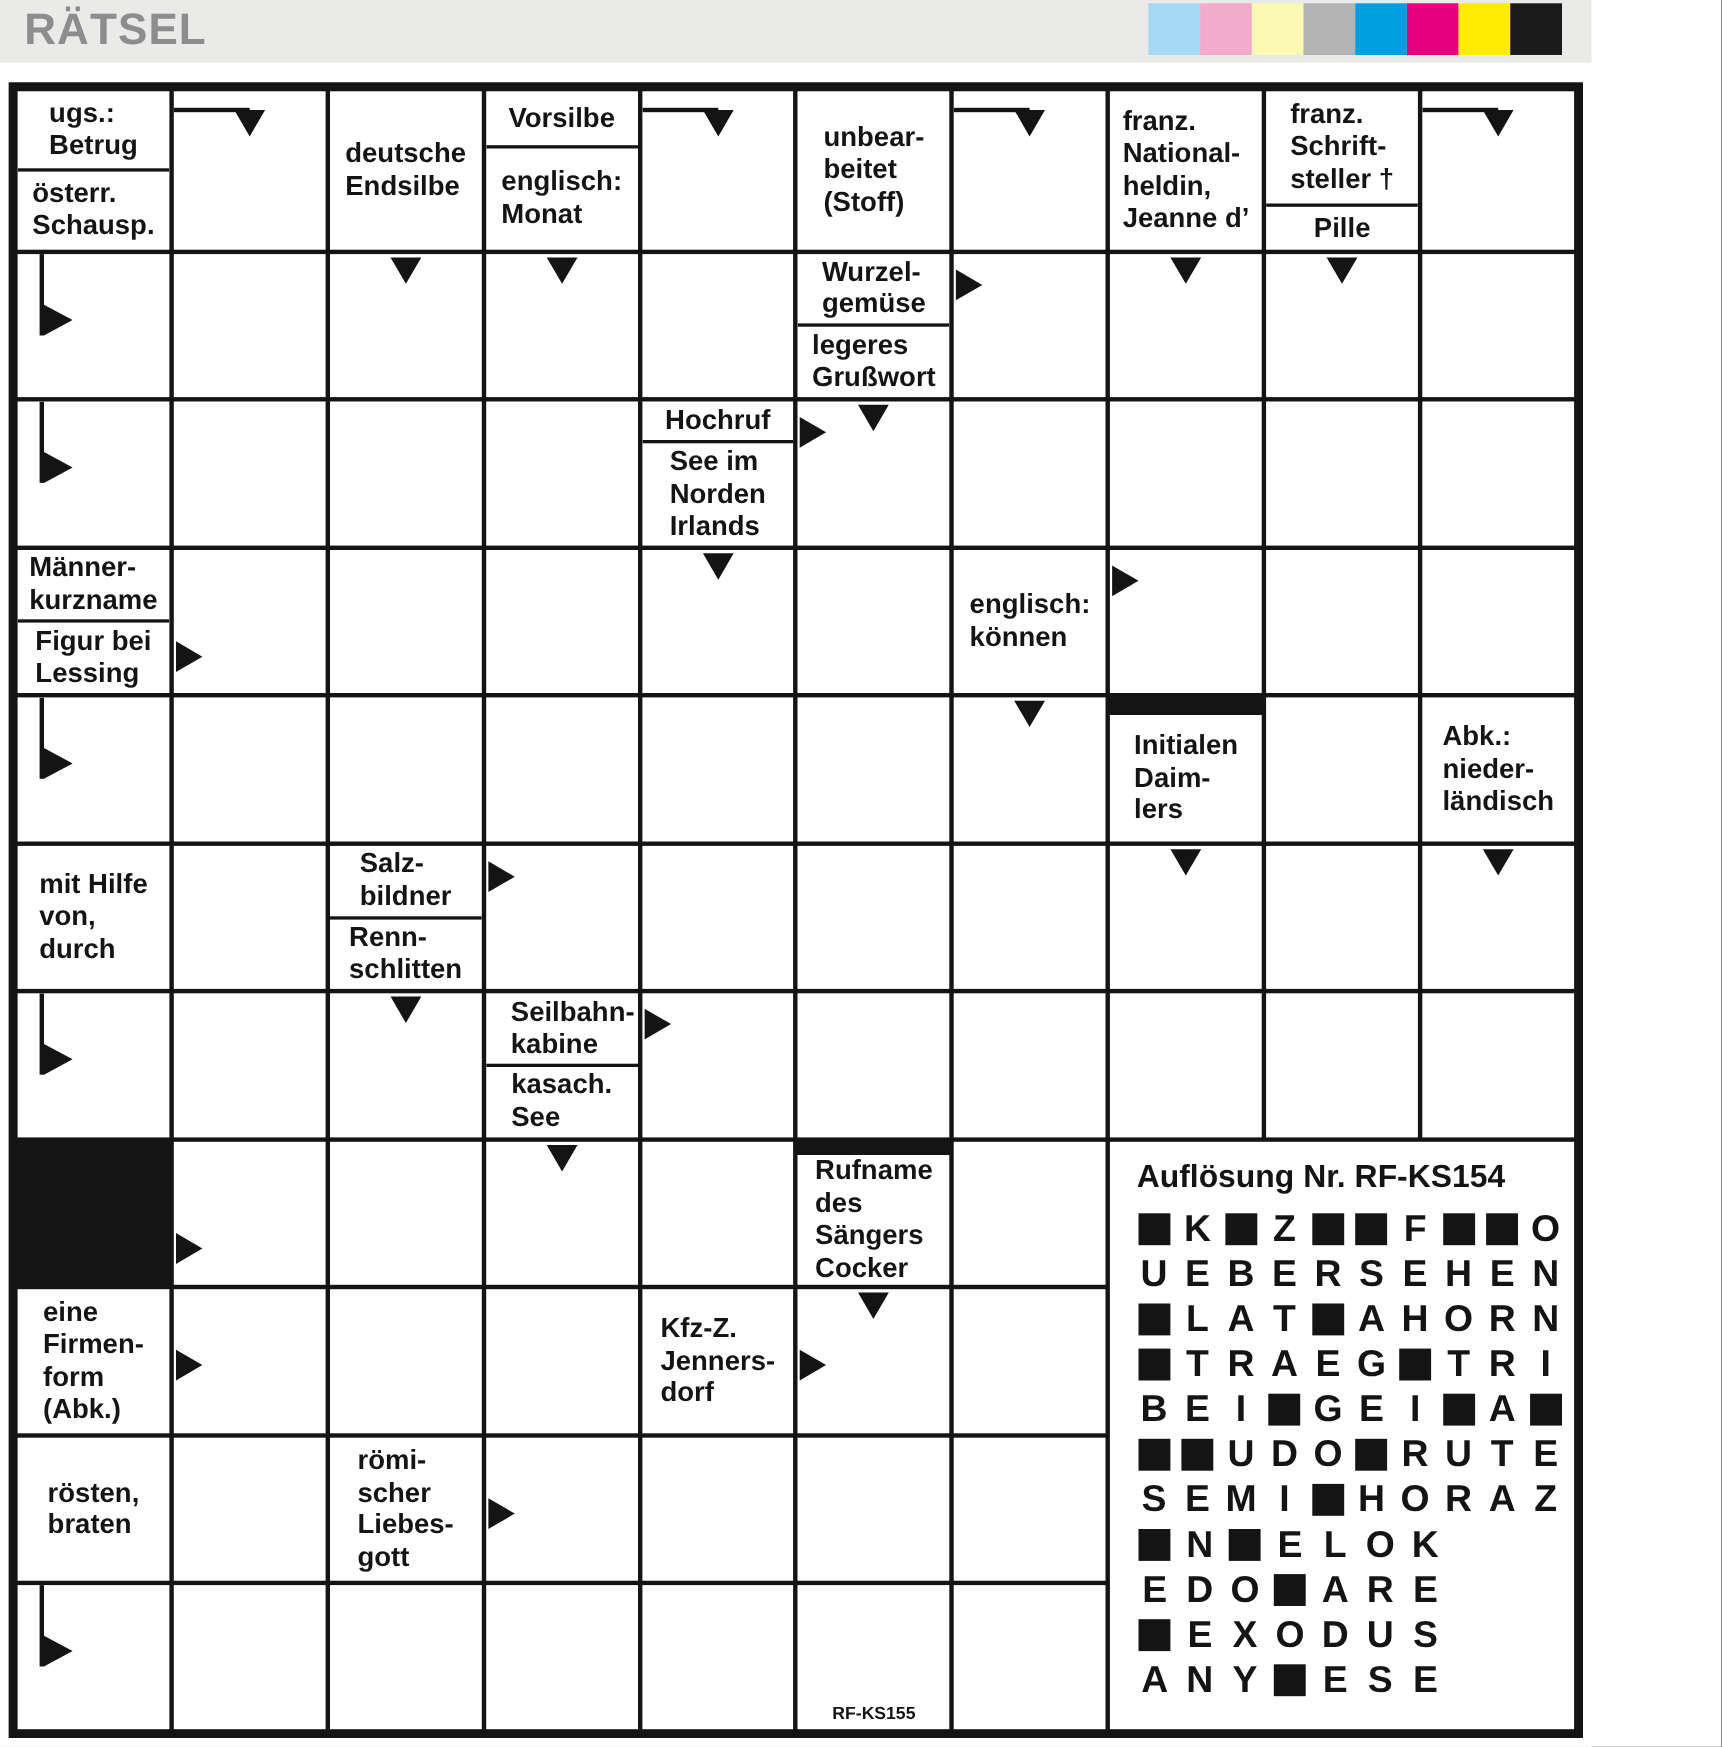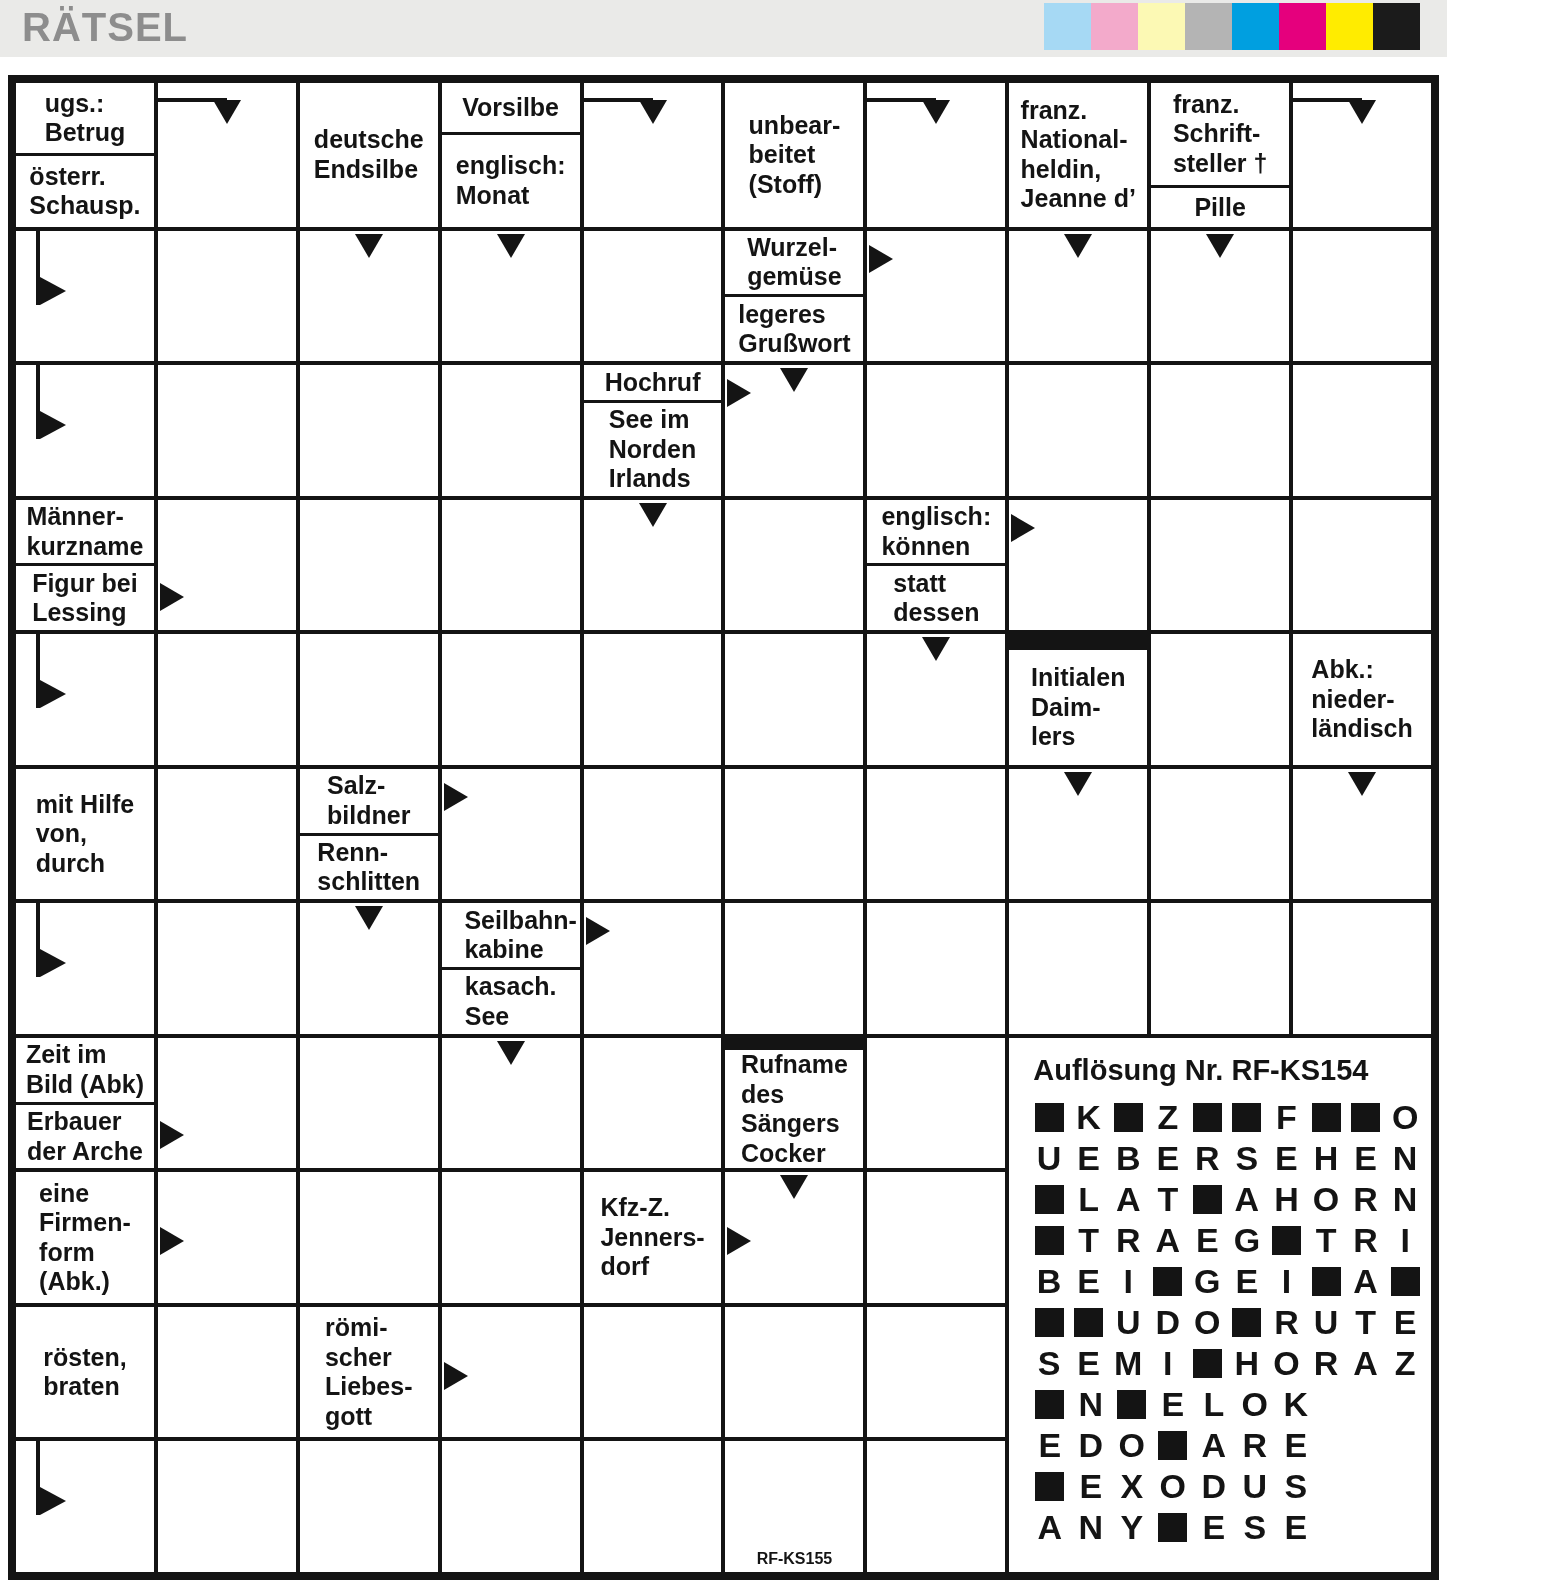--- a/index.html
+++ b/index.html
@@ -213,24 +213,20 @@
       <div class="cell answer-cell" style="grid-area: 4 / 4;"></div>
       <div class="cell answer-cell" style="grid-area: 4 / 5;">
         <div class="arrow down"></div>
       </div>
       <div class="cell answer-cell" style="grid-area: 4 / 6;"></div>
       <div class="cell clue-cell" style="grid-area: 4 / 7;">
         <div class="clue-section" style="flex-grow: 2;">
           <span class="clue-text">englisch:
 können</span>
         </div>
-        <div class="clue-section" style="flex-grow: 2;">
-          <span class="clue-text">statt
-dessen</span>
-        </div>
       </div>
       <div class="cell answer-cell" style="grid-area: 4 / 8;">
         <div class="arrow right-top"></div>
       </div>
       <div class="cell answer-cell" style="grid-area: 4 / 9;"></div>
       <div class="cell answer-cell" style="grid-area: 4 / 10;"></div>
       <div class="cell answer-cell" style="grid-area: 5 / 1;">
         <div class="arrow flag"></div>
       </div>
       <div class="cell answer-cell" style="grid-area: 5 / 2;"></div>
@@ -305,30 +301,20 @@
         </div>
       </div>
       <div class="cell answer-cell" style="grid-area: 7 / 5;">
         <div class="arrow right-top"></div>
       </div>
       <div class="cell answer-cell" style="grid-area: 7 / 6;"></div>
       <div class="cell answer-cell" style="grid-area: 7 / 7;"></div>
       <div class="cell answer-cell" style="grid-area: 7 / 8;"></div>
       <div class="cell answer-cell" style="grid-area: 7 / 9;"></div>
       <div class="cell answer-cell" style="grid-area: 7 / 10;"></div>
-      <div class="cell clue-cell" style="grid-area: 8 / 1;">
-        <div class="clue-section" style="flex-grow: 2;">
-          <span class="clue-text">Zeit im
-Bild (Abk)</span>
-        </div>
-        <div class="clue-section" style="flex-grow: 2;">
-          <span class="clue-text">Erbauer
-der Arche</span>
-        </div>
-      </div>
       <div class="cell answer-cell" style="grid-area: 8 / 2;">
         <div class="arrow right-bottom"></div>
       </div>
       <div class="cell answer-cell" style="grid-area: 8 / 3;"></div>
       <div class="cell answer-cell" style="grid-area: 8 / 4;">
         <div class="arrow down"></div>
       </div>
       <div class="cell answer-cell" style="grid-area: 8 / 5;"></div>
       <div class="cell clue-cell" style="grid-area: 8 / 6; margin-top: 12px;">
         <div class="clue-section" style="flex-grow: 4;">

